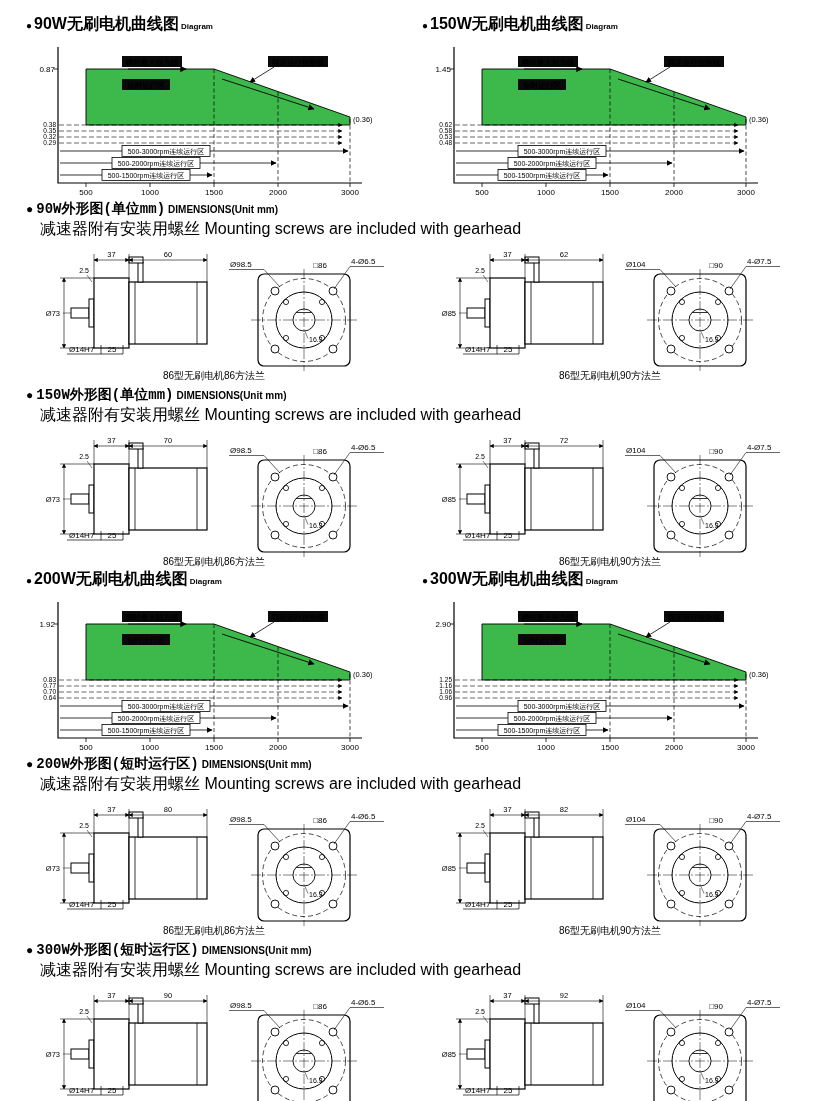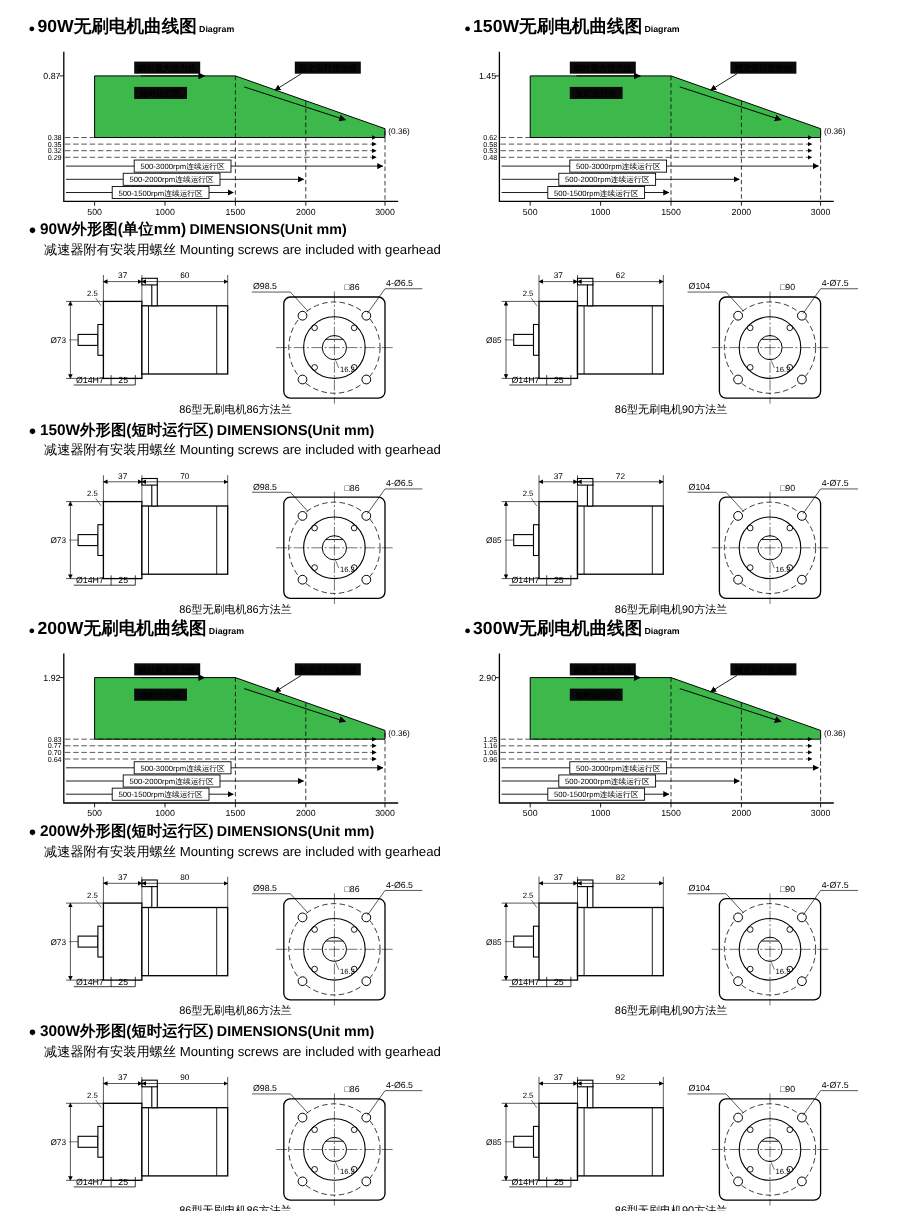--- a/index.html
+++ b/index.html
@@ -10,23 +10,23 @@
   }
   .row-charts{display:flex;}
   .chart-block{width:50%;}
   .chart-title{display:flex;align-items:baseline;gap:2px;font-weight:bold;padding-left:10px;}
   .chart-title .zh{font-size:16px;}
   .chart-title .en{font-size:8px;}
   .bullet{font-size:10px;line-height:1;}
   .bullet.big{font-size:12px;}
   .dim-section{margin-top:3px;}
   .dim-title{display:flex;align-items:baseline;gap:3px;padding-left:10px;font-weight:bold;}
-  .dim-title .zh{font-size:14px;}
-  .dim-title .en{font-size:13px;text-align:center;}
-  .dim-note{font-size:12px;padding-left:24px;margin-top:1px;}
+  .dim-title .zh{font-size:14px;font-family:Liberation Mono, monospace;}
+  .dim-title .en{font-size:10px;text-align:center;}
+  .dim-note{font-size:16px;padding-left:24px;margin-top:1px;}
   .dim-row{display:flex;margin-top:2px;}
   .dim-pair{width:50%;display:flex;flex-direction:column;align-items:center;}
   .views{display:flex;align-items:flex-end;justify-content:space-between;}
   .caption{font-size:10px;margin-top:-3px;}
   .footer{text-align:center;font-size:11px;margin-top:3px;}
   svg{display:block;}
   svg text{font-family:"Liberation Sans",sans-serif;fill:#000;}
 </style>
 </head>
 <body>
@@ -365,21 +365,21 @@
   <line x1="84" y1="96.5" x2="81" y2="89.5" stroke="#000" stroke-width="0.5"></line>
 </svg>
   </div>
   <div class="caption">86型无刷电机90方法兰</div>
 </div>
   </div>
 </section>
 <section class="dim-section">
   <div class="dim-title">
     <span class="bullet big">●</span>
-    <span class="zh">150W外形图(短时运行区)</span>
+    <span class="zh">150W外形图(单位mm)</span>
     <span class="en">DIMENSIONS(Unit mm)</span>
   </div>
   <div class="dim-note">
     <span>减速器附有安装用螺丝</span>
     <span>Mounting screws are included with gearhead</span>
   </div>
   <div class="dim-row">
 
 <div class="dim-pair">
   <div class="views">

